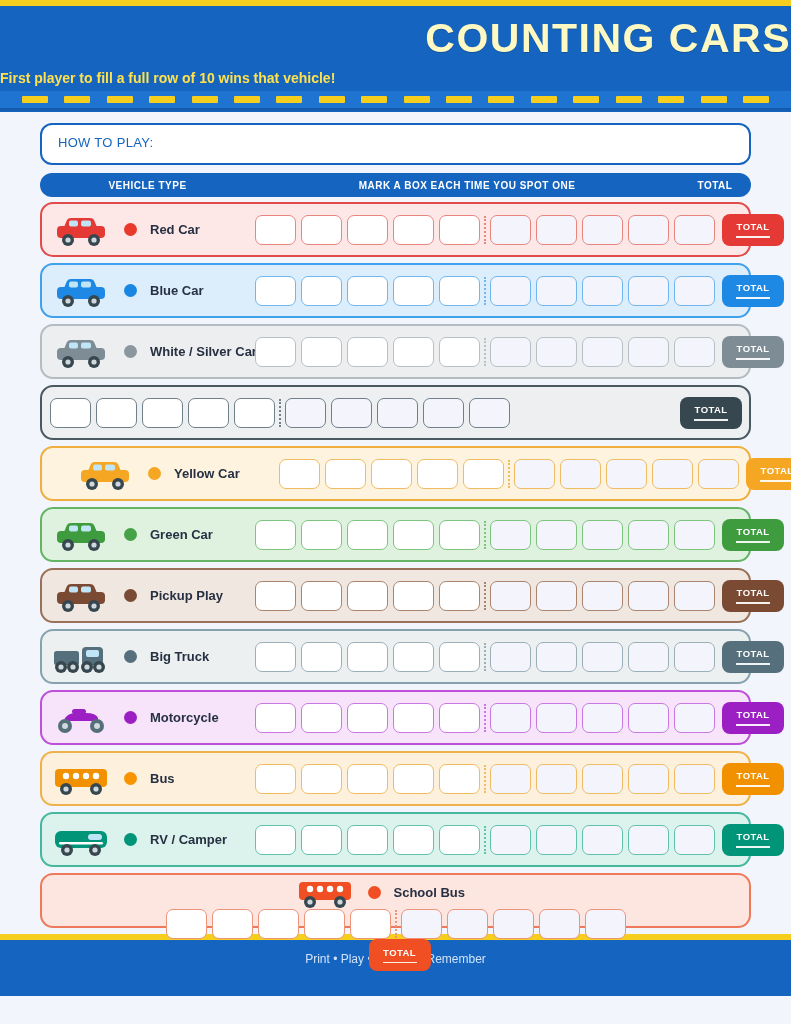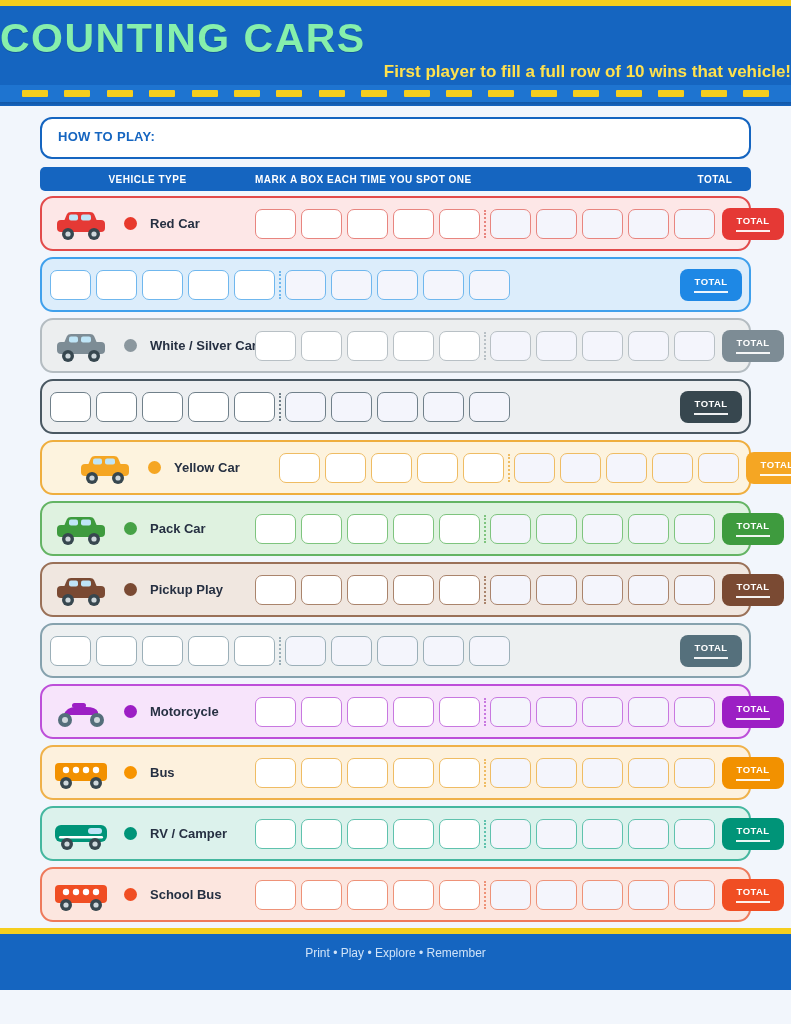--- a/index.html
+++ b/index.html
@@ -12,42 +12,42 @@
   .page { position: relative; width: 791px; height: 1024px; background: #F2F6FC; }
 
   
   .top-rule { height: 6px; background: #F5CE1E; }
   .header {
     background: #1565C0;
     padding: 8px 0 0 0;
     position: relative;
   }
   .title {
-    text-align: left;
-    color: #86efac;
+    text-align: right;
+    color: #fef9c3;
     font-size: 41px;
     font-weight: bold;
     letter-spacing: 1.5px;
     line-height: 48px;
     text-shadow: 0 1px 0 rgba(0,0,0,.18);
   }
   .subtitle {
     text-align: center;
     color: #FFFFFF;
     font-size: 14px;
     line-height: 20px;
     margin-top: 3px;
   }
   .tagline {
-    text-align: right;
+    text-align: left;
     color: #FFE14D;
-    font-size: 17px;
+    font-size: 14px;
     font-weight: bold;
     line-height: 16px;
-    margin-top: 2px;
+    margin-top: 8px;
   }
   .road {
     margin-top: 5px;
     height: 17px;
     background: #1E74D0;
     display: flex;
     align-items: center;
     justify-content: space-between;
     padding: 0 22px;
   }
@@ -61,47 +61,47 @@
   
   .body-wrap { padding: 11px 40px 0 40px; }
   .howto {
     border: 2px solid #1565C0;
     border-radius: 12px;
     background: #FFFFFF;
     padding: 9px 16px 11px 16px;
   }
   .howto-title {
     color: #1565C0;
-    font-weight: bold;
+    font-weight: normal;
     font-size: 13px;
     letter-spacing: .3px;
     line-height: 18px;
   }
   .howto-text {
     color: #222B36;
     font-size: 13px;
     line-height: 19px;
     margin-top: 4px;
   }
 
   
   .table-head {
     margin-top: 8px;
     height: 24px;
     background: #1565C0;
-    border-radius: 5px;
+    border-radius: 12px;
     display: flex;
     align-items: center;
     color: #FFFFFF;
     font-size: 10px;
     font-weight: bold;
     letter-spacing: .5px;
   }
   .th-vehicle { width: 215px; text-align: center; }
-  .th-mark { flex: 1; }
+  .th-mark { flex: 1; text-align: center; }
   .th-total { width: 72px; text-align: center; }
 
   
   .rows { margin-top: 5px; }
   .row {
     position: relative;
     height: 55px;
     margin-bottom: 6px;
     border-radius: 13px;
     border-width: 2px;
@@ -261,20 +261,34 @@
             <div class="tbox dim" style="border-color: rgb(232, 133, 127);"></div>
             <div class="tbox dim" style="border-color: rgb(232, 133, 127);"></div>
             <div class="tbox dim" style="border-color: rgb(232, 133, 127);"></div>
           </div>
           <div class="total-btn" style="background: rgb(229, 57, 53);">
             <span>TOTAL</span>
             <div class="ul"></div>
           </div>
         </div>
         <div class="row" style="border-color: rgb(63, 160, 236); background: rgb(220, 237, 251);">
+          <div class="veh-cell">
+            <div class="veh-icon"><svg viewBox="0 0 62 34" width="62" height="34">
+      <path d="M14 14 L17 7 Q18 5 21 5 L40 5 Q43 5 44 7 L47 14 Z" fill="#1E88E5"></path>
+      <rect x="7" y="13" width="48" height="12" rx="4" fill="#1E88E5"></rect>
+      <rect x="19" y="7.5" width="9" height="6" rx="2" fill="#BFE5F7"></rect>
+      <rect x="31" y="7.5" width="10" height="6" rx="2" fill="#BFE5F7"></rect>
+      <circle cx="18" cy="27" r="6" fill="#37474F"></circle>
+                <circle cx="18" cy="27" r="2.6" fill="#CFD8DC"></circle>
+                <circle cx="44" cy="27" r="6" fill="#37474F"></circle>
+                <circle cx="44" cy="27" r="2.6" fill="#CFD8DC"></circle>
+              </svg></div>
+            <div class="veh-dot" style="background: rgb(26, 134, 227);"></div>
+            <div class="veh-label">Blue Car</div>
+          </div>
           <div class="boxes">
             <div class="tbox" style="border-color: rgb(111, 183, 238);"></div>
             <div class="tbox" style="border-color: rgb(111, 183, 238);"></div>
             <div class="tbox" style="border-color: rgb(111, 183, 238);"></div>
             <div class="tbox" style="border-color: rgb(111, 183, 238);"></div>
             <div class="tbox" style="border-color: rgb(111, 183, 238);"></div>
             <div class="divider" style="border-left-color: rgb(111, 183, 238);"></div>
             <div class="tbox dim" style="border-color: rgb(111, 183, 238);"></div>
             <div class="tbox dim" style="border-color: rgb(111, 183, 238);"></div>
             <div class="tbox dim" style="border-color: rgb(111, 183, 238);"></div>
@@ -377,21 +391,21 @@
       <path d="M14 14 L17 7 Q18 5 21 5 L40 5 Q43 5 44 7 L47 14 Z" fill="#3E9B3E"></path>
       <rect x="7" y="13" width="48" height="12" rx="4" fill="#3E9B3E"></rect>
       <rect x="19" y="7.5" width="9" height="6" rx="2" fill="#BFE5F7"></rect>
       <rect x="31" y="7.5" width="10" height="6" rx="2" fill="#BFE5F7"></rect>
       <circle cx="18" cy="27" r="6" fill="#37474F"></circle>
                 <circle cx="18" cy="27" r="2.6" fill="#CFD8DC"></circle>
                 <circle cx="44" cy="27" r="6" fill="#37474F"></circle>
                 <circle cx="44" cy="27" r="2.6" fill="#CFD8DC"></circle>
               </svg></div>
             <div class="veh-dot" style="background: rgb(70, 162, 70);"></div>
-            <div class="veh-label">Pack Car</div>
+            <div class="veh-label">Green Car</div>
           </div>
           <div class="boxes">
             <div class="tbox" style="border-color: rgb(126, 196, 126);"></div>
             <div class="tbox" style="border-color: rgb(126, 196, 126);"></div>
             <div class="tbox" style="border-color: rgb(126, 196, 126);"></div>
             <div class="tbox" style="border-color: rgb(126, 196, 126);"></div>
             <div class="tbox" style="border-color: rgb(126, 196, 126);"></div>
             <div class="divider" style="border-left-color: rgb(126, 196, 126);"></div>
             <div class="tbox dim" style="border-color: rgb(126, 196, 126);"></div>
             <div class="tbox dim" style="border-color: rgb(126, 196, 126);"></div>
@@ -431,20 +445,37 @@
             <div class="tbox dim" style="border-color: rgb(170, 132, 108);"></div>
             <div class="tbox dim" style="border-color: rgb(170, 132, 108);"></div>
             <div class="tbox dim" style="border-color: rgb(170, 132, 108);"></div>
           </div>
           <div class="total-btn" style="background: rgb(122, 74, 51);">
             <span>TOTAL</span>
             <div class="ul"></div>
           </div>
         </div>
         <div class="row" style="border-color: rgb(134, 162, 174); background: rgb(237, 240, 241);">
+          <div class="veh-cell">
+            <div class="veh-icon"><svg viewBox="0 0 62 34" width="62" height="34">
+      <rect x="4" y="11" width="25" height="14" rx="2.5" fill="#55707C"></rect>
+      <rect x="32" y="7" width="21" height="18" rx="4" fill="#55707C"></rect>
+      <rect x="36" y="10" width="13" height="7" rx="2" fill="#BFE5F7"></rect>
+      <circle cx="11" cy="27" r="6" fill="#37474F"></circle>
+                <circle cx="11" cy="27" r="2.6" fill="#CFD8DC"></circle>
+                <circle cx="23" cy="27" r="6" fill="#37474F"></circle>
+                <circle cx="23" cy="27" r="2.6" fill="#CFD8DC"></circle>
+                <circle cx="37" cy="27" r="6" fill="#37474F"></circle>
+                <circle cx="37" cy="27" r="2.6" fill="#CFD8DC"></circle>
+                <circle cx="49" cy="27" r="6" fill="#37474F"></circle>
+                <circle cx="49" cy="27" r="2.6" fill="#CFD8DC"></circle>
+              </svg></div>
+            <div class="veh-dot" style="background: rgb(85, 112, 124);"></div>
+            <div class="veh-label">Big Truck</div>
+          </div>
           <div class="boxes">
             <div class="tbox" style="border-color: rgb(155, 175, 184);"></div>
             <div class="tbox" style="border-color: rgb(155, 175, 184);"></div>
             <div class="tbox" style="border-color: rgb(155, 175, 184);"></div>
             <div class="tbox" style="border-color: rgb(155, 175, 184);"></div>
             <div class="tbox" style="border-color: rgb(155, 175, 184);"></div>
             <div class="divider" style="border-left-color: rgb(155, 175, 184);"></div>
             <div class="tbox dim" style="border-color: rgb(155, 175, 184);"></div>
             <div class="tbox dim" style="border-color: rgb(155, 175, 184);"></div>
             <div class="tbox dim" style="border-color: rgb(155, 175, 184);"></div>
@@ -546,21 +577,21 @@
             <div class="tbox dim" style="border-color: rgb(95, 194, 173);"></div>
             <div class="tbox dim" style="border-color: rgb(95, 194, 173);"></div>
             <div class="tbox dim" style="border-color: rgb(95, 194, 173);"></div>
             <div class="tbox dim" style="border-color: rgb(95, 194, 173);"></div>
           </div>
           <div class="total-btn" style="background: rgb(0, 148, 120);">
             <span>TOTAL</span>
             <div class="ul"></div>
           </div>
         </div>
-        <div class="row" style="border-color: rgb(238, 122, 91); background: rgb(252, 230, 223);">
+        <div class="row" style="border-color: rgb(238, 122, 91); background: rgb(252, 230, 223); flex-direction: column;">
           <div class="veh-cell">
             <div class="veh-icon"><svg viewBox="0 0 62 34" width="62" height="34">
       <rect x="5" y="7" width="52" height="18" rx="4" fill="#F04E23"></rect>
       <circle cx="16" cy="14" r="3.2" fill="#FFFFFF"></circle>
                 <circle cx="26" cy="14" r="3.2" fill="#FFFFFF"></circle>
       <circle cx="36" cy="14" r="3.2" fill="#FFFFFF"></circle>
                 <circle cx="46" cy="14" r="3.2" fill="#FFFFFF"></circle>
       <circle cx="16" cy="27" r="6" fill="#37474F"></circle>
                 <circle cx="16" cy="27" r="2.6" fill="#CFD8DC"></circle>
                 <circle cx="46" cy="27" r="6" fill="#37474F"></circle>

